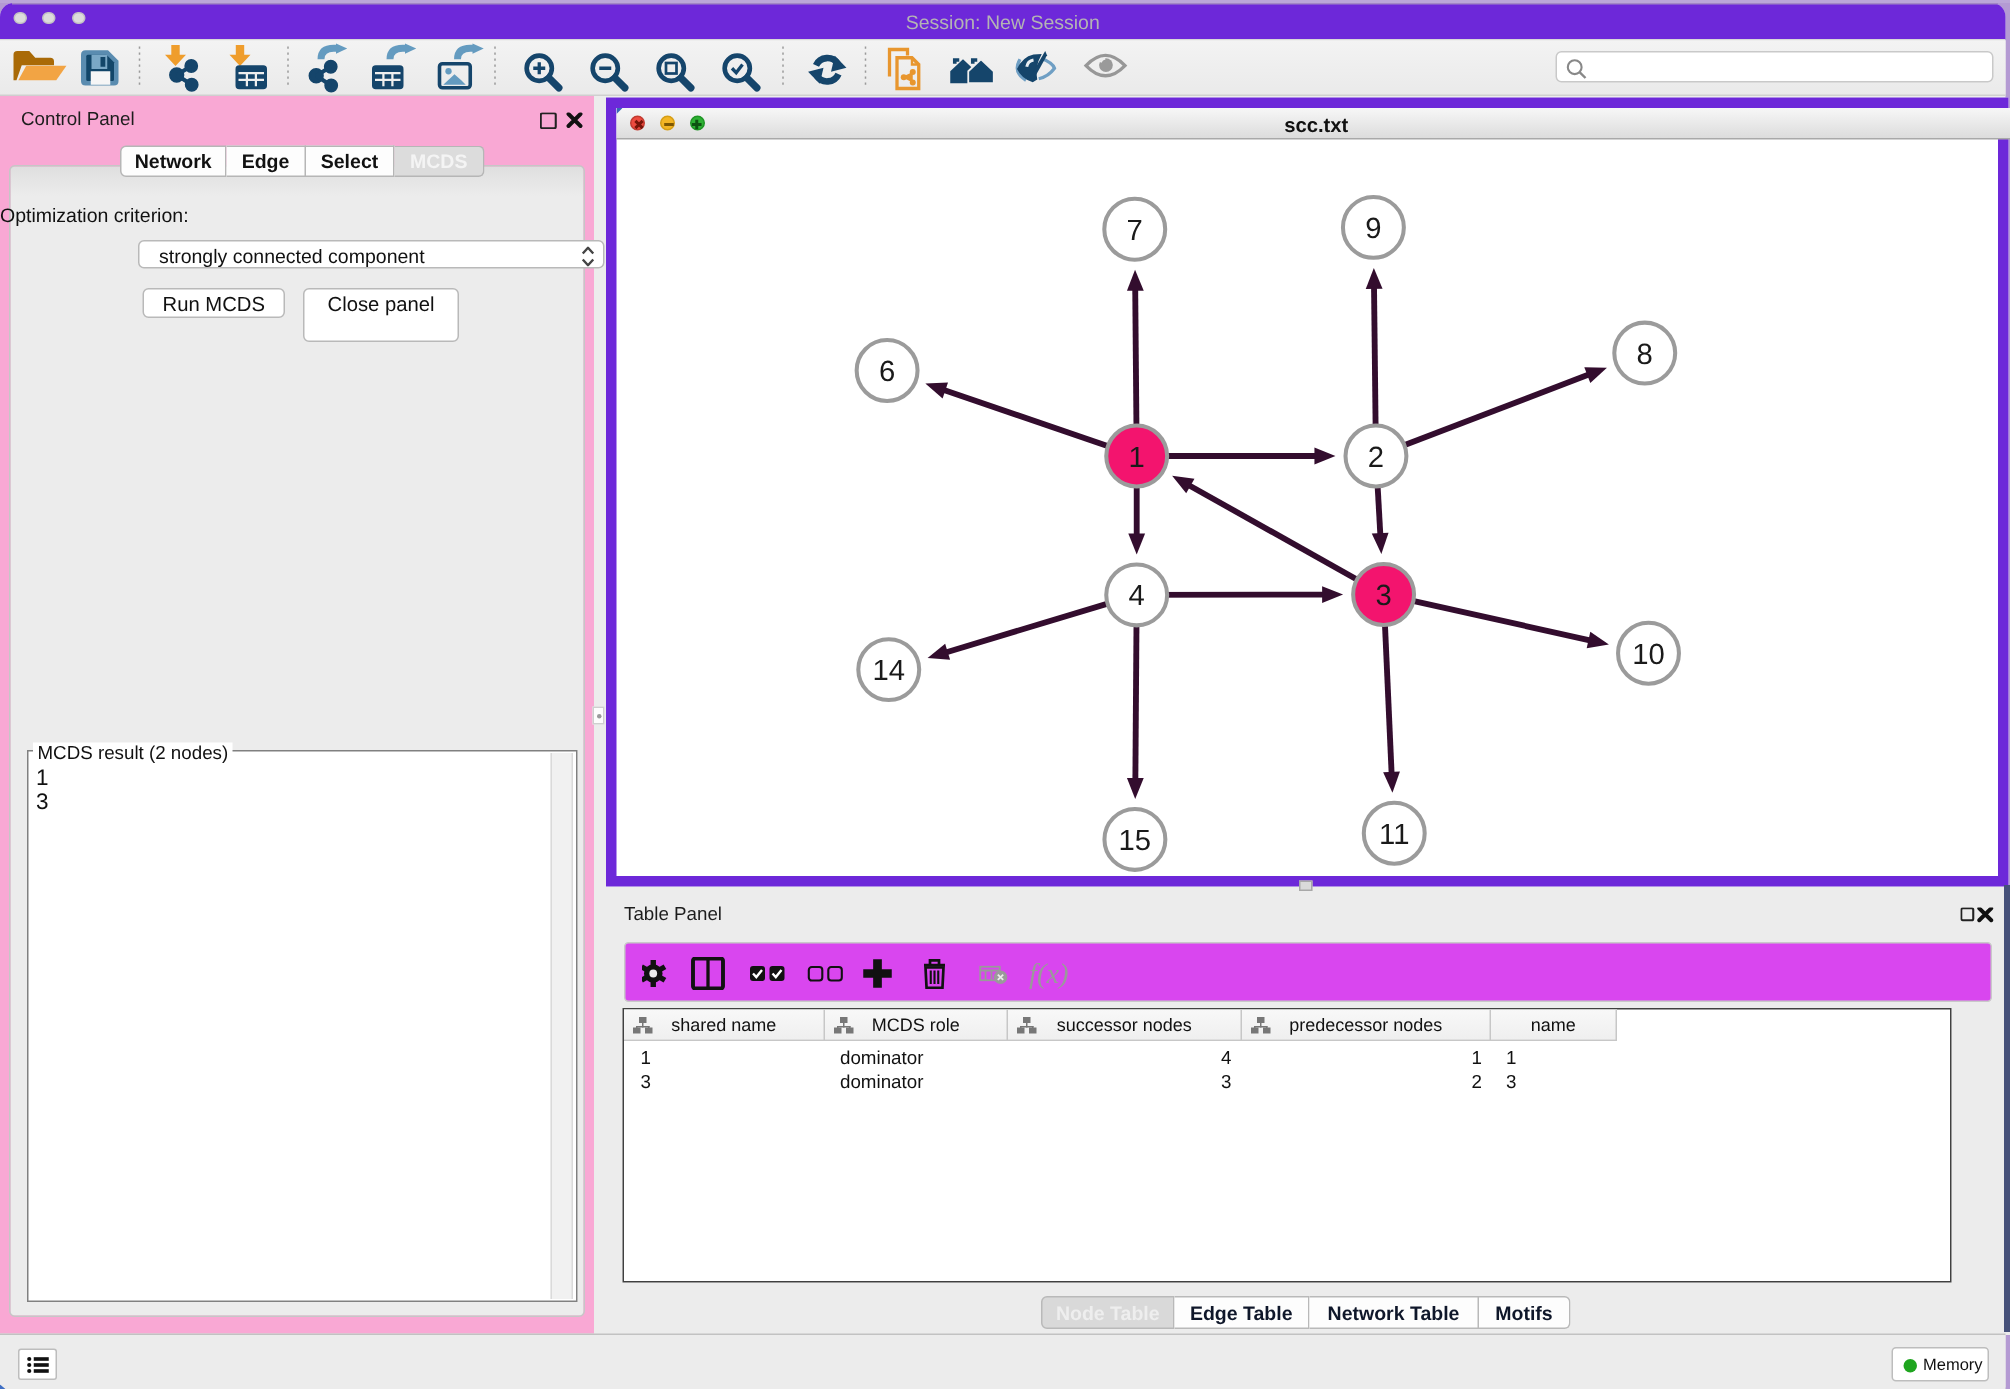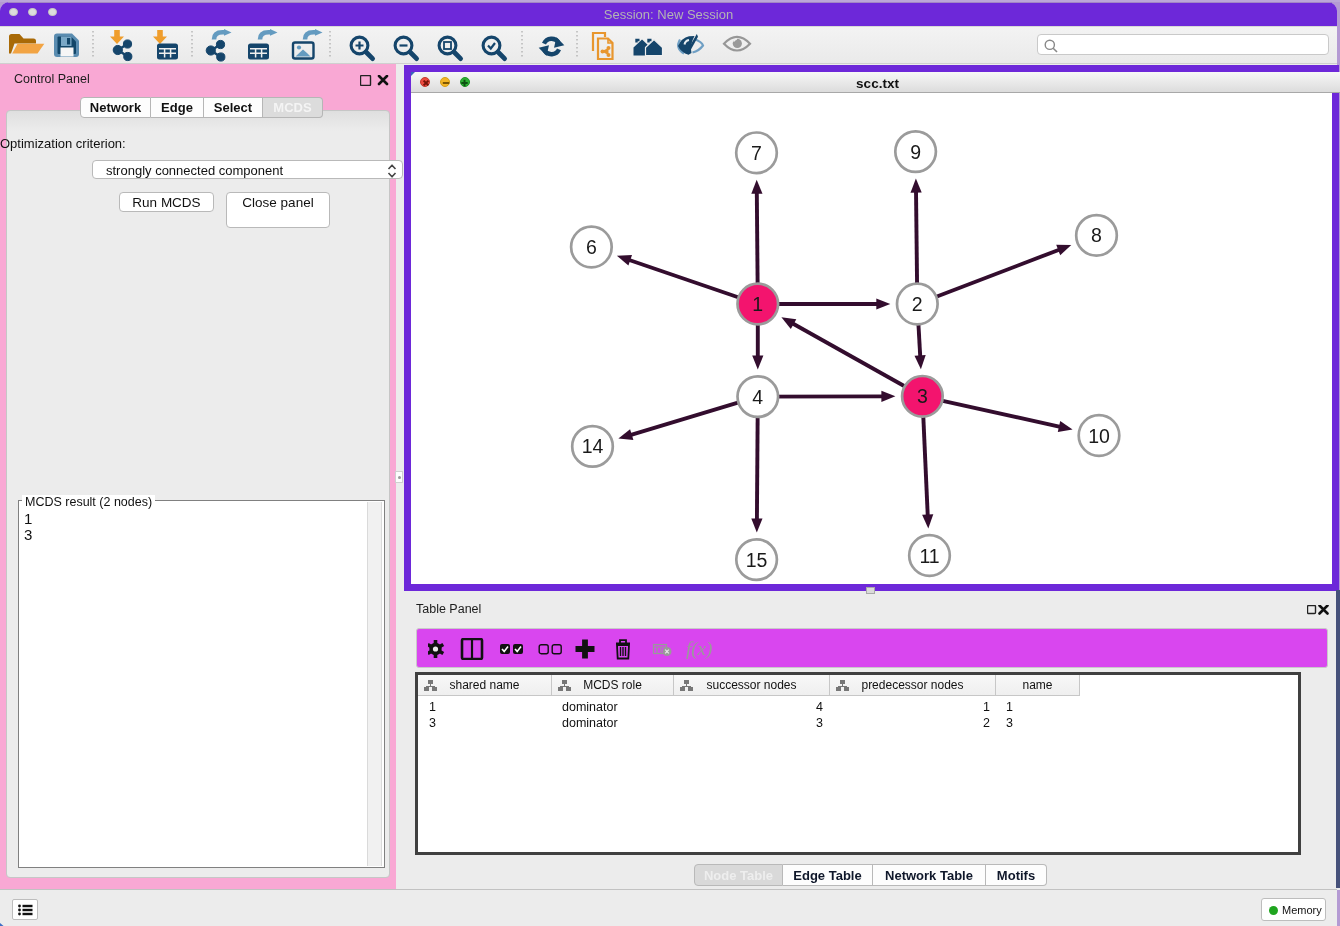--- a/index.html
+++ b/index.html
@@ -12,21 +12,21 @@
   .tl { position:absolute; top:5.8px; width:8.5px; height:8.5px; border-radius:50%; background:#dcdcdc; border:1px solid #c2c2c2; }
   #wtitle { position:absolute; top:5px; left:0; width:1337px; text-align:center; font-size:13px; color:#b4b4b4; }
   
   #toolbar { position:absolute; left:0; top:25px; width:1337px; height:37px; background:linear-gradient(#f3f3f3,#eaeaea); border-bottom:1px solid #cfcfcf; }
   #search { position:absolute; left:1037px; top:7px; width:292px; height:21px; background:#fff; border:1px solid #c9c9c9; border-radius:4px; }
   
   #leftpanel { position:absolute; left:0; top:62px; width:396px; height:829px; background:#f9a8d4; }
   #cp-title { position:absolute; left:14px; top:8px; font-size:12.5px; color:#1d1d1d; }
   #tabpane { position:absolute; left:6px; top:46px; width:384px; height:768px; background:#ececec; border:1px solid #c6c6c6; border-radius:4px; background:linear-gradient(#dfdfdf 0px, #ececec 20px); }
   .tab { position:absolute; top:32.5px; height:21px; background:#fdfdfd; border:1px solid #b6b6b6; font-size:13px; font-weight:bold; color:#111; text-align:center; line-height:20px; }
-  .btn { background:#fff; border:1px solid #b9b9b9; border-radius:4px; font-size:13.5px; color:#111; text-align:center; line-height:19px;margin-left:24px; }
+  .btn { background:#fff; border:1px solid #b9b9b9; border-radius:4px; font-size:13.5px; color:#111; text-align:center; line-height:19px; }
   #mcdsbox { position:absolute; left:18px; top:436px; width:367px; height:368px; border:1px solid #808080; background:#fff; }
   #mcdsleg { position:absolute; left:3px; top:-6px; font-size:12.5px; color:#111; background:#fff; padding:0 3px; }
   #mcds-sb { position:absolute; right:2px; top:1px; bottom:1px; width:15px; background:#f1f1f1; border-left:1px solid #dadada; border-right:1px solid #dadada; }
   
   #netwin { position:absolute; left:404px; top:63px; width:935px; height:526px; background:#fff; border:7px solid #6d28d9; }
   #nettitle { position:absolute; left:0; top:0; width:933px; height:21px; background:linear-gradient(#f7f7f7,#dcdcdc); border-bottom:1px solid #a8a8a8; }
   .light { position:absolute; top:4.5px; width:10px; height:10px; border-radius:50%; }
   
   #tablepanel { position:absolute; left:400px; top:595px; width:940px; height:293px; background:#ececec; }
   
@@ -340,21 +340,21 @@
         <g transform="translate(225,6)">
           <rect x="0.5" y="0.5" width="13" height="9" fill="none" stroke="#9a9a9a" stroke-width="1.2"></rect>
           <path d="M0.5 3 L13.5 3 M4 3 L4 9.5 M8 3 L8 9.5" stroke="#9a9a9a" stroke-width="1.2"></path>
           <circle cx="14" cy="7.5" r="4.5" fill="#9a9a9a"></circle>
           <path d="M12.2 5.7 L15.8 9.3 M15.8 5.7 L12.2 9.3" stroke="#ebebeb" stroke-width="1.2"></path>
         </g>
 
         <text x="258" y="17" font-family="Liberation Serif, serif" font-style="italic" font-size="19px" fill="#9a9a9a">f(x)</text>
       </svg>
     </div>
-    <div id="tbl" class="abs" style="left:15px; top:75px; width:886px; height:183px; background:#fff; border:3px solid #404040;">
+    <div id="tbl" class="abs" style="left:15px; top:75px; width:886px; height:183px; background:#fff; border:1px solid #404040;">
       <div class="abs" style="left:0; top:0; width:662px; height:21px; background:linear-gradient(#f8f8f8,#efefef); border-bottom:1px solid #c7c7c7;"></div>
       <div class="hcell" style="left:0px; width:134px;">shared name</div>
       <div class="hcell" style="left:134px; width:122px;">MCDS role</div>
       <div class="hcell" style="left:256px; width:156px;">successor nodes</div>
       <div class="hcell" style="left:412px; width:166px;">predecessor nodes</div>
       <div class="hcell noicon" style="left:578px; width:84px;">name</div>
       <div class="row" style="top:25px;">
           <span style="left:11px;">1</span>
           <span style="left:144px;">dominator</span>
           <span style="left:380px; width:25px; text-align:right;">4</span>

